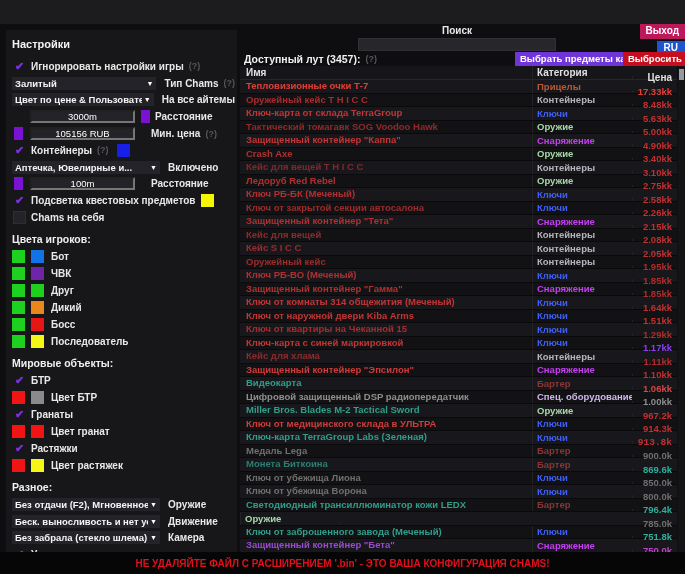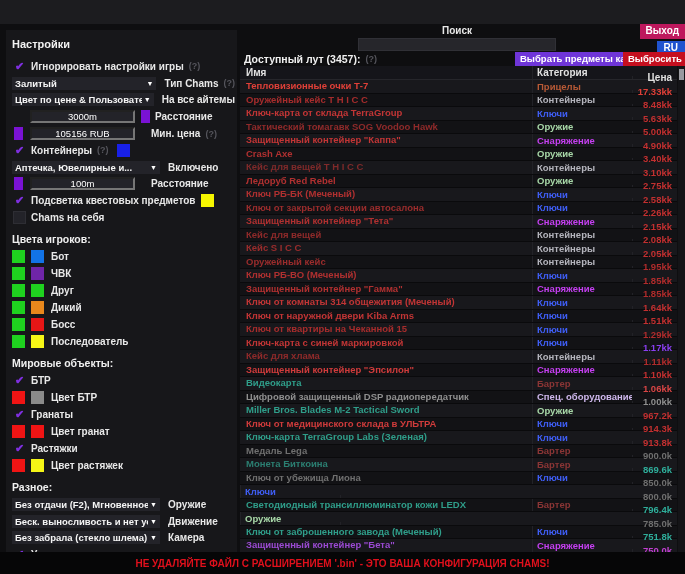--- a/index.html
+++ b/index.html
@@ -436,21 +436,21 @@
 
       <div class="t-row">
         <span class="c-name" style="color: rgb(207, 59, 59);">Ключ от медицинского склада в УЛЬТРА</span>
         <span class="c-cat" style="color: rgb(63, 94, 245);">Ключи</span>
         <span class="c-price" style="color: rgb(194, 48, 48);">914.3k</span>
       </div>
 
       <div class="t-row">
         <span class="c-name" style="color: rgb(47, 158, 138);">Ключ-карта TerraGroup Labs (Зеленая)</span>
         <span class="c-cat" style="color: rgb(63, 94, 245);">Ключи</span>
-        <span class="c-price" style="color: rgb(194, 48, 48);">913.8k</span>
+        <span class="c-price" style="color: rgb(194, 48, 48); font-family: Liberation Mono, monospace;">913.8k</span>
       </div>
 
       <div class="t-row">
         <span class="c-name" style="color: rgb(111, 111, 111);">Медаль Lega</span>
         <span class="c-cat" style="color: rgb(138, 53, 53);">Бартер</span>
         <span class="c-price" style="color: rgb(111, 111, 111);">900.0k</span>
       </div>
 
       <div class="t-row">
         <span class="c-name" style="color: rgb(43, 127, 114);">Монета Биткоина</span>
@@ -458,20 +458,21 @@
         <span class="c-price" style="color: rgb(47, 174, 155);">869.6k</span>
       </div>
 
       <div class="t-row">
         <span class="c-name" style="color: rgb(111, 111, 111);">Ключ от убежища Лиона</span>
         <span class="c-cat" style="color: rgb(63, 94, 245);">Ключи</span>
         <span class="c-price" style="color: rgb(111, 111, 111);">850.0k</span>
       </div>
 
       <div class="t-row">
+        <span class="c-name" style="color: rgb(111, 111, 111);">Ключ от убежища Ворона</span>
         <span class="c-cat" style="color: rgb(63, 94, 245);">Ключи</span>
         <span class="c-price" style="color: rgb(111, 111, 111);">800.0k</span>
       </div>
 
       <div class="t-row">
         <span class="c-name" style="color: rgb(47, 158, 138);">Светодиодный трансиллюминатор кожи LEDX</span>
         <span class="c-cat" style="color: rgb(138, 53, 53);">Бартер</span>
         <span class="c-price" style="color: rgb(47, 174, 155);">796.4k</span>
       </div>
 

